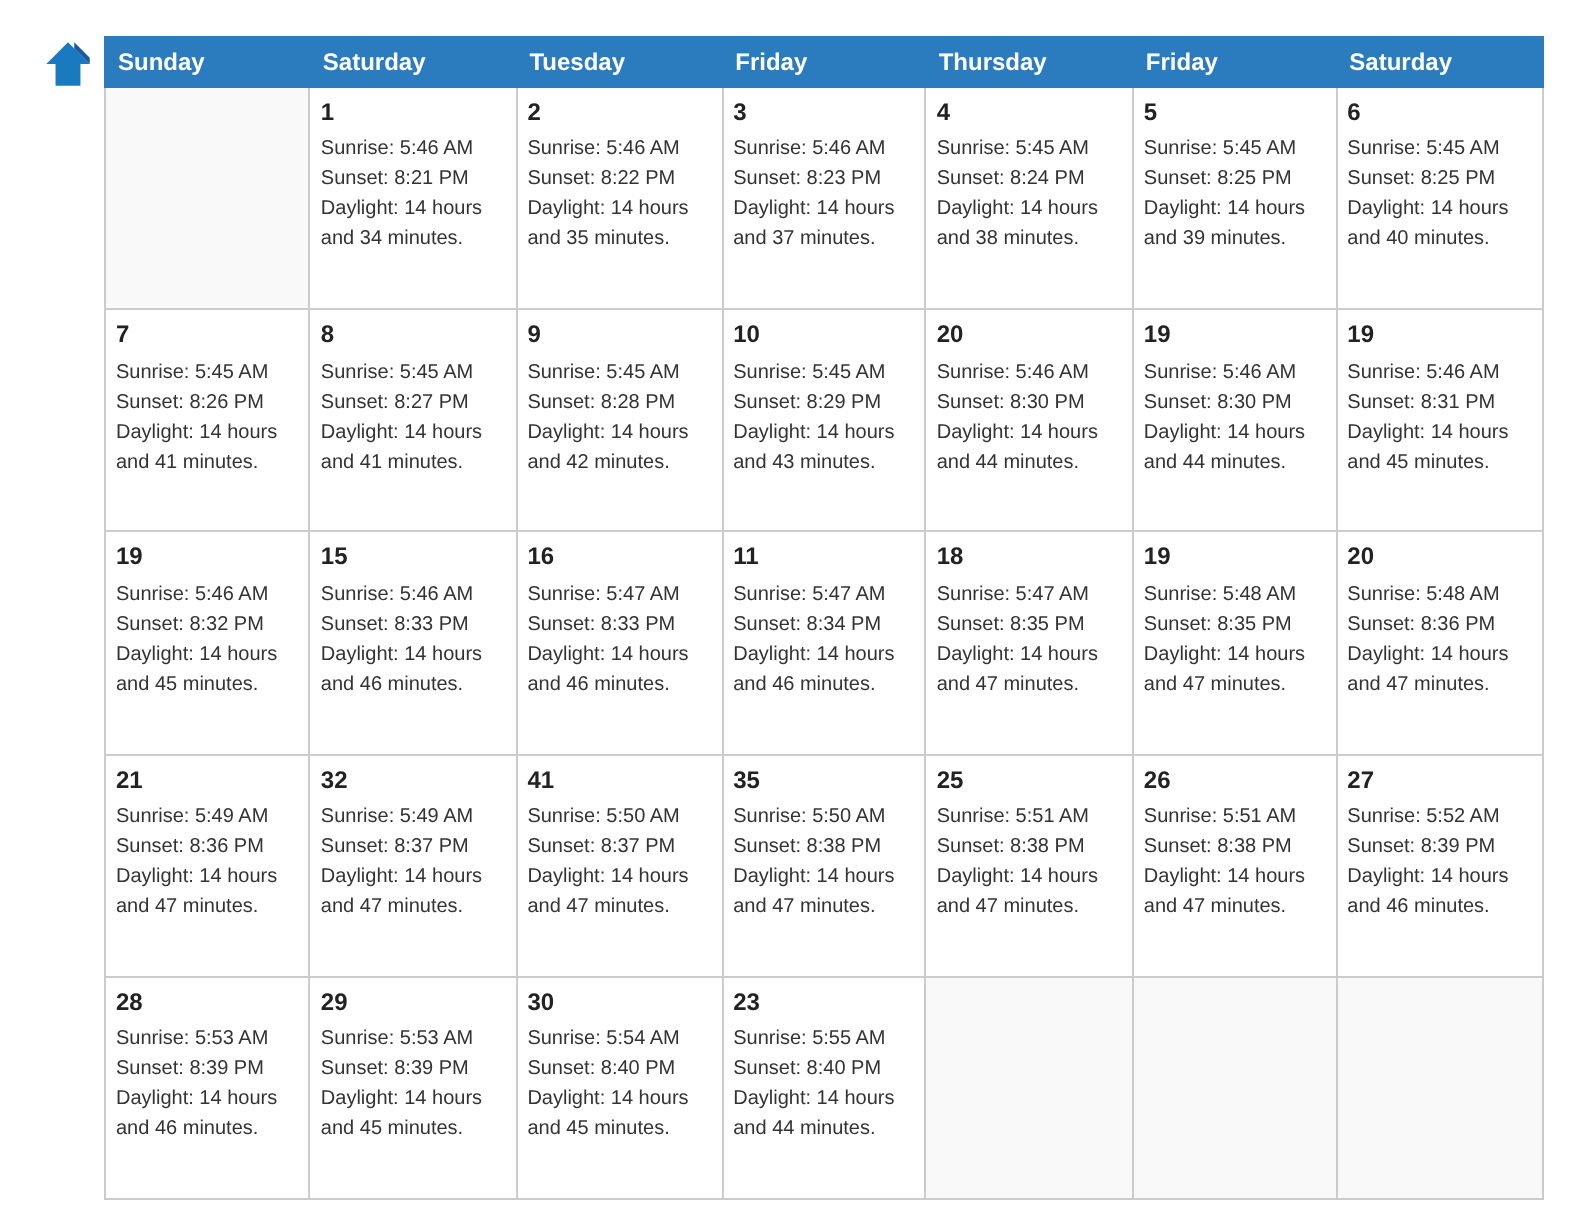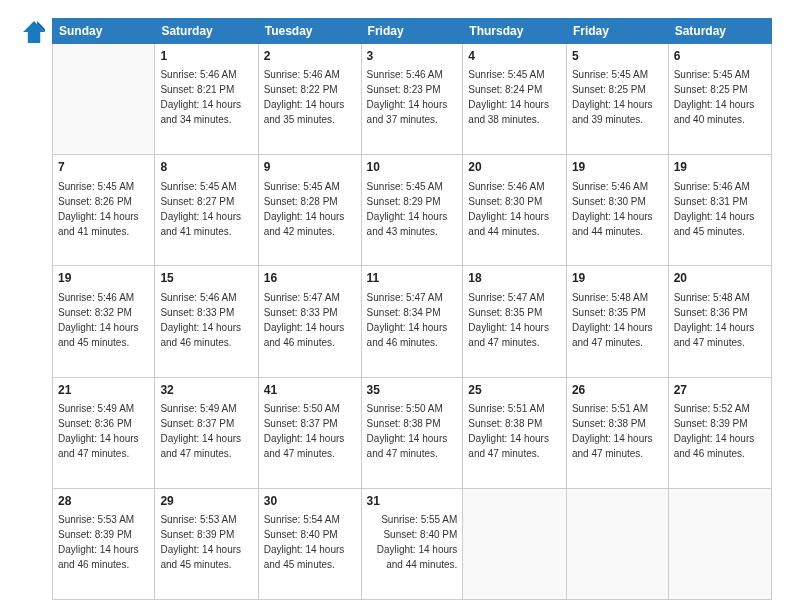--- a/index.html
+++ b/index.html
@@ -344,22 +344,22 @@
 and 45 minutes.</div>
           </td>
           <td>
             <span class="day-num">30</span>
             <div class="day-info" style="white-space: pre-line;">Sunrise: 5:54 AM
 Sunset: 8:40 PM
 Daylight: 14 hours
 and 45 minutes.</div>
           </td>
           <td>
-            <span class="day-num">31</span>
-            <div class="day-info" style="white-space: pre-line; text-align: right;">Sunrise: 5:55 AM
+            <span class="day-num">23</span>
+            <div class="day-info" style="white-space: pre-line;">Sunrise: 5:55 AM
 Sunset: 8:40 PM
 Daylight: 14 hours
 and 44 minutes.</div>
           </td>
           <td class="empty-cell"></td>
           <td class="empty-cell"></td>
           <td class="empty-cell"></td>
         </tr>
       </tbody>
   </table>

